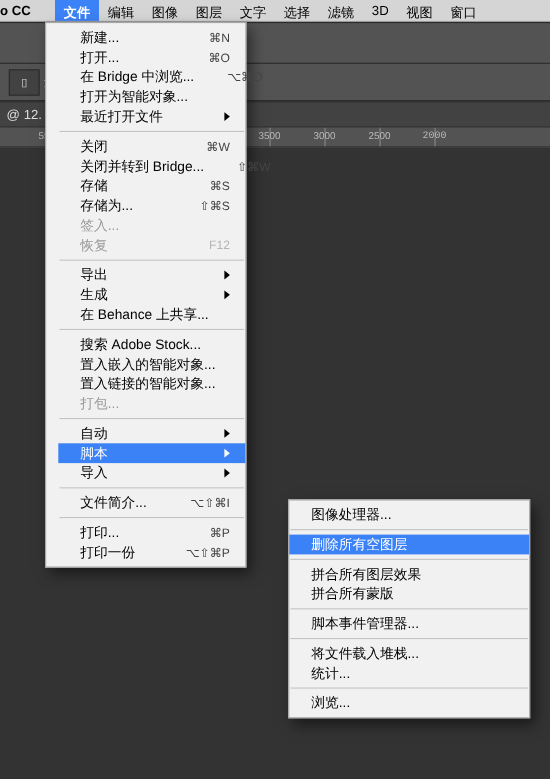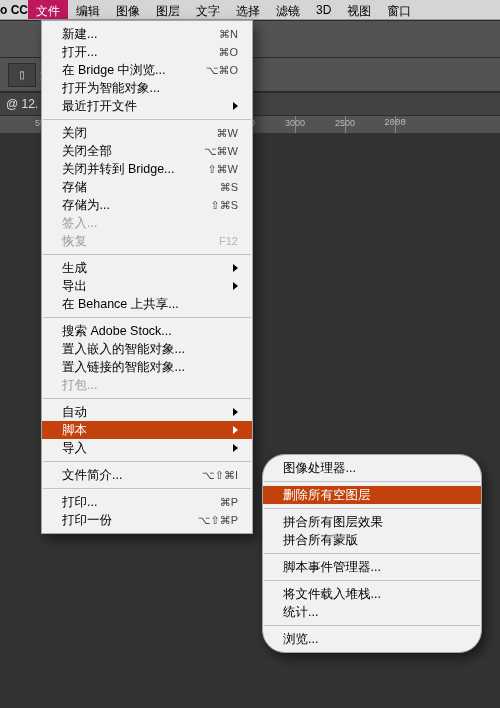--- a/index.html
+++ b/index.html
@@ -14,30 +14,31 @@
   }
   .menubar {
     height: 20px;
     background: #d5d5d5;
     border-bottom: 1px solid #9a9a9a;
     display: flex;
     align-items: stretch;
     color: #000;
   }
   .app-title {
-    padding: 3px 0 0 0;
+    padding: 3px 22px 0 0;
     font-weight: bold;
   }
   .menu-top {
     padding: 3px 8px 0 8px;
     cursor: default;
   }
   .menu-top.active {
-    background: #be185d;
+    background: #3b82f6;
     color: #fff;
+    font-weight: bold;
   }
   .toolbar {
     background: #535353;
     border-bottom: 1px solid #2a2a2a;
     border-top: 1px solid #2a2a2a;
     height: 38px;
     position: relative;
   }
   .options-strip {
     height: 34px;
@@ -107,33 +108,33 @@
     gap:0;
   }
   .dropdown .item.disabled { color:#9a9a9a;text-align:center; }
   .dropdown .item.disabled .shortcut { color:#b5b5b5;margin-left:28px; }
   .dropdown .sep {
     height:1px;
     background:#c3c3c3;
     margin:4px 1px;
   }
   .dropdown .item.highlight {
-    background:#c2410c;
+    background:#3b82f6;
     color:#fff;
   }
   .arrow {
     width:0;height:0;
     border-top:4px solid transparent;
     border-bottom:4px solid transparent;
     border-left:5px solid #000;
     margin-left:20px;
   }
   .item.highlight .arrow { border-left-color:#fff; }
-  #main-menu { top:20px; left:41px; width:212px;}
-  #sub-menu  { top:454px; left:262px; width:220px;border-radius:23px;}
+  #main-menu { top:20px; left:41px; width:183px;padding-left:11px;}
+  #sub-menu  { top:454px; left:262px; width:220px;}
 </style>
 </head>
 <body>
 
 <div class="menubar">
   <div class="app-title">o CC</div>
   <div id="menubar-items" style="display: flex;">
       <div class="menu-top active">文件</div>
       <div class="menu-top">编辑</div>
       <div class="menu-top">图像</div>
@@ -206,49 +207,45 @@
     <div class="item">
       <span>最近打开文件</span>
       <span class="arrow"></span>
     </div>
     <div class="sep"></div>
     <div class="item">
       <span>关闭</span>
       <span class="shortcut">⌘W</span>
     </div>
     <div class="item">
-      <span>关闭全部</span>
-      <span class="shortcut">⌥⌘W</span>
-    </div>
-    <div class="item">
       <span>关闭并转到 Bridge...</span>
       <span class="shortcut">⇧⌘W</span>
     </div>
     <div class="item">
       <span>存储</span>
       <span class="shortcut">⌘S</span>
     </div>
     <div class="item">
       <span>存储为...</span>
       <span class="shortcut">⇧⌘S</span>
     </div>
     <div class="item disabled">
       <span>签入...</span>
     </div>
     <div class="item disabled">
       <span>恢复</span>
       <span class="shortcut">F12</span>
     </div>
     <div class="sep"></div>
     <div class="item">
+      <span>导出</span>
+      <span class="arrow"></span>
+    </div>
+    <div class="item">
       <span>生成</span>
-      <span class="arrow"></span>
-    </div>
-    <div class="item">
-      <span>导出</span>
       <span class="arrow"></span>
     </div>
     <div class="item">
       <span>在 Behance 上共享...</span>
     </div>
     <div class="sep"></div>
     <div class="item">
       <span>搜索 Adobe Stock...</span>
     </div>
     <div class="item">

